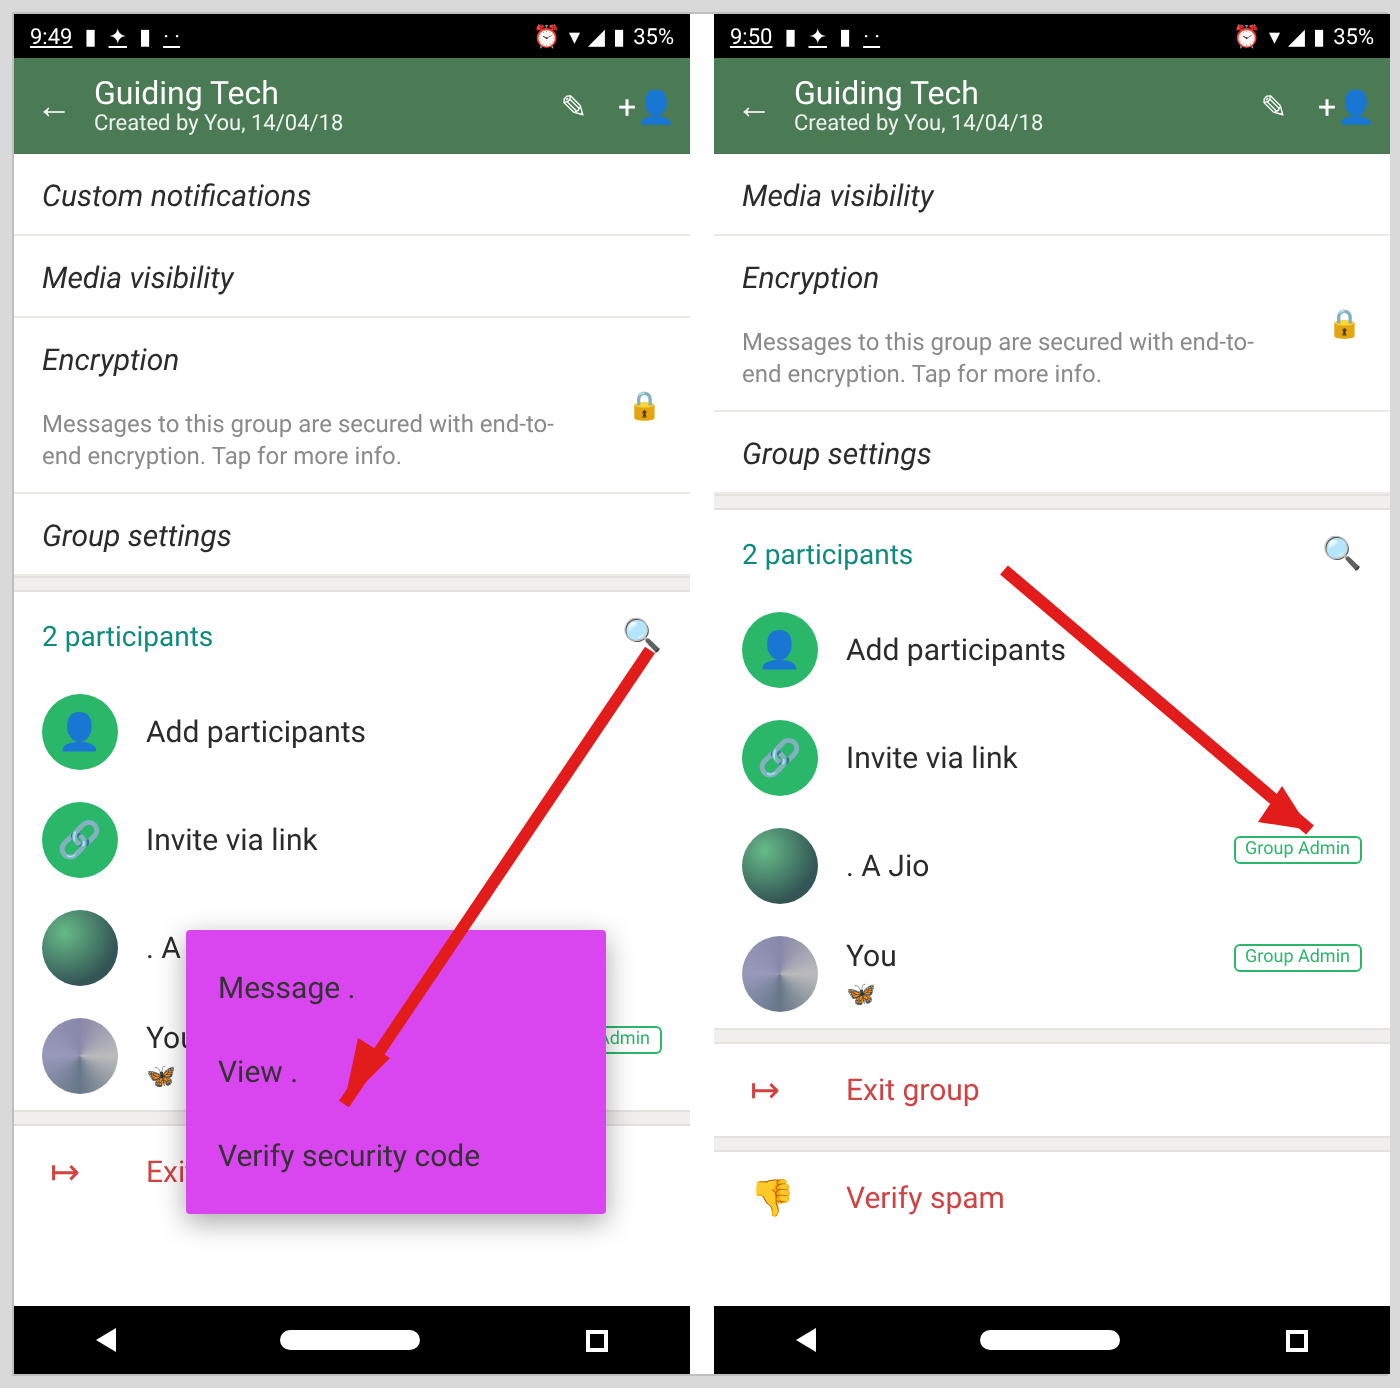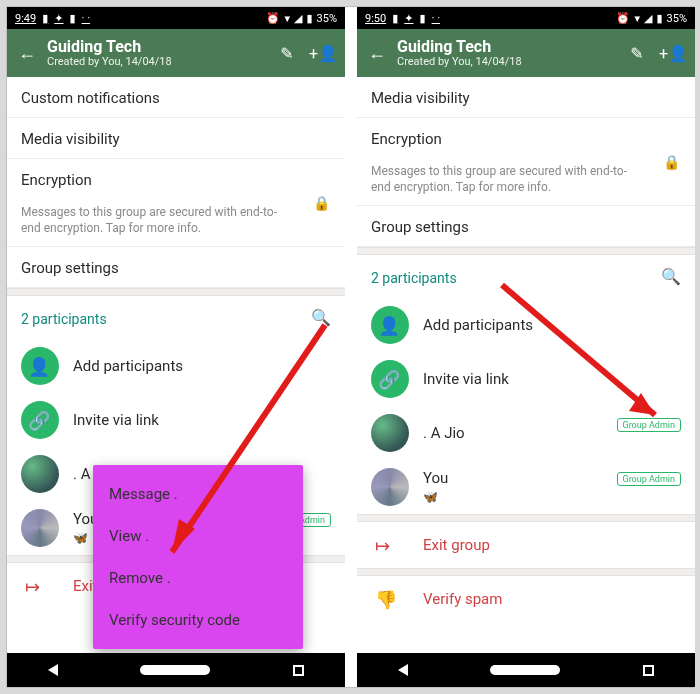--- a/index.html
+++ b/index.html
@@ -47,31 +47,31 @@
     background: #4b7b55;
     color: #fff;
     height: 48px;
     display:flex;
     align-items:center;
     padding: 0 8px;
     gap: 8px;
   }
   .appbar .back { width:24px; text-align:center; font-size:18px; }
   .appbar .titleblock { flex:1; line-height:1.1; }
-  .appbar .titleblock .t { font-size:16px; font-weight:700; }
+  .appbar .titleblock .t { font-size:16px; font-weight:400; }
   .appbar .titleblock .s { font-size:11px; opacity:.9; }
   .appbar .act { width:28px; text-align:center; font-size:16px; }
   .content { position:absolute; top:70px; left:0; right:0; bottom:34px; overflow:hidden; }
   .row {
     padding: 12px 14px 10px 14px;
     border-bottom: 1px solid #eceae7;
     position: relative;
     background:#fff;
   }
-  .row .label { font-size:15px; color:#2b2b2b; }
+  .row .label { font-size:15px; color:#2b2b2b;font-style:italic; }
   .row .sub { font-size:12px; color:#8a8a8a; margin-top:16px; line-height:1.3; max-width: 270px;}
   .lock {
     position:absolute; right:14px; top:50%; transform:translateY(-50%);
     color:#1a8f63; font-size:14px;
   }
   .gap { height:8px; background:#f1efed; border-bottom:1px solid #e4e1de; border-top:1px solid #e4e1de;}
   .part-head {
     display:flex; align-items:flex-end; padding:12px 14px;
     color:#0f8a7e; font-size:14px;
   }
@@ -195,21 +195,20 @@
       </div>
       <div class="gap"></div>
       <div class="listitem">
         <div class="danger-icon">↦</div>
         <div class="litext danger">Exit g</div>
       </div>
 
       <div class="popup" style="top:388px;">
         <div class="pi">Message .</div>
         <div class="pi">View .</div>
-        <div class="pi">Remove .</div>
         <div class="pi">Verify security code</div>
       </div>
     </div>
 
     <svg class="arrow" style="left:0;top:0;" width="338" height="680">
       <line x1="318" y1="318" x2="165" y2="545"></line>
       <polygon points="165,545 188,522 172,512"></polygon>
     </svg>
 
     <div class="navbar">

